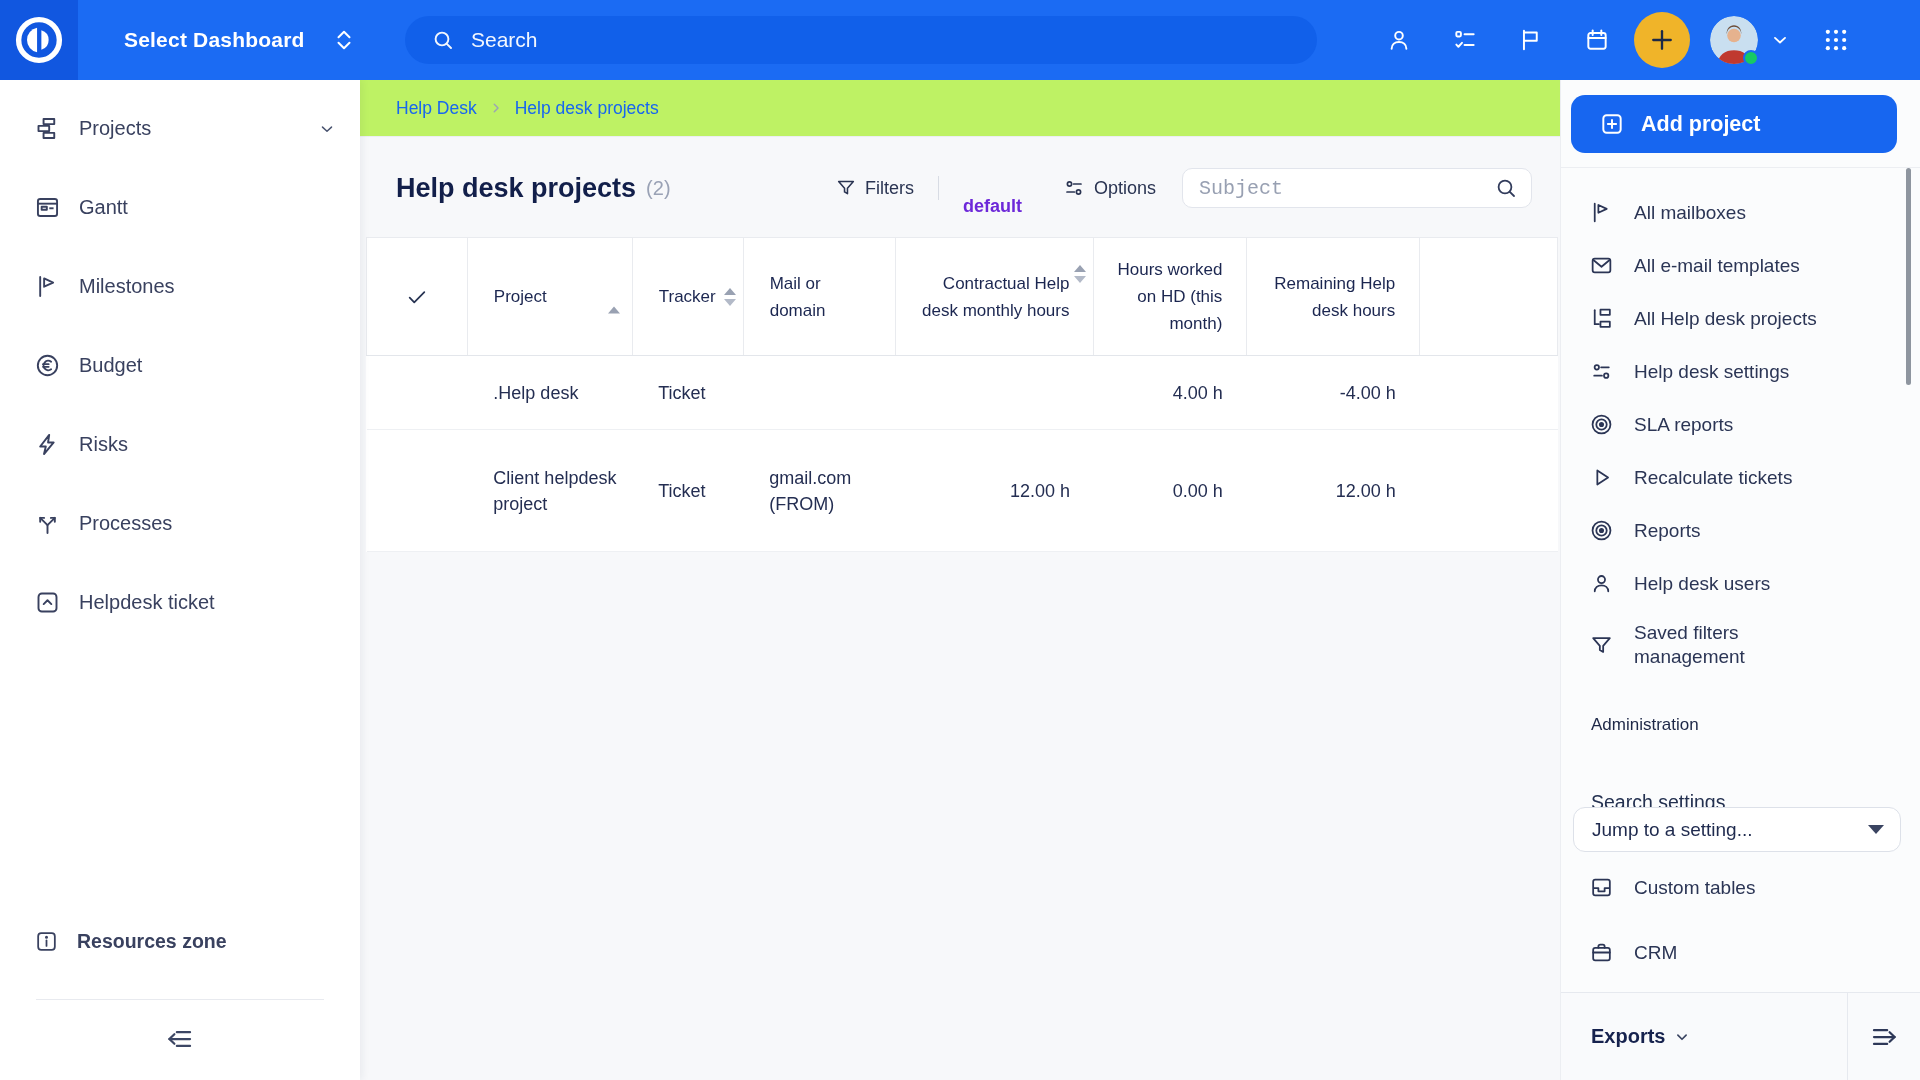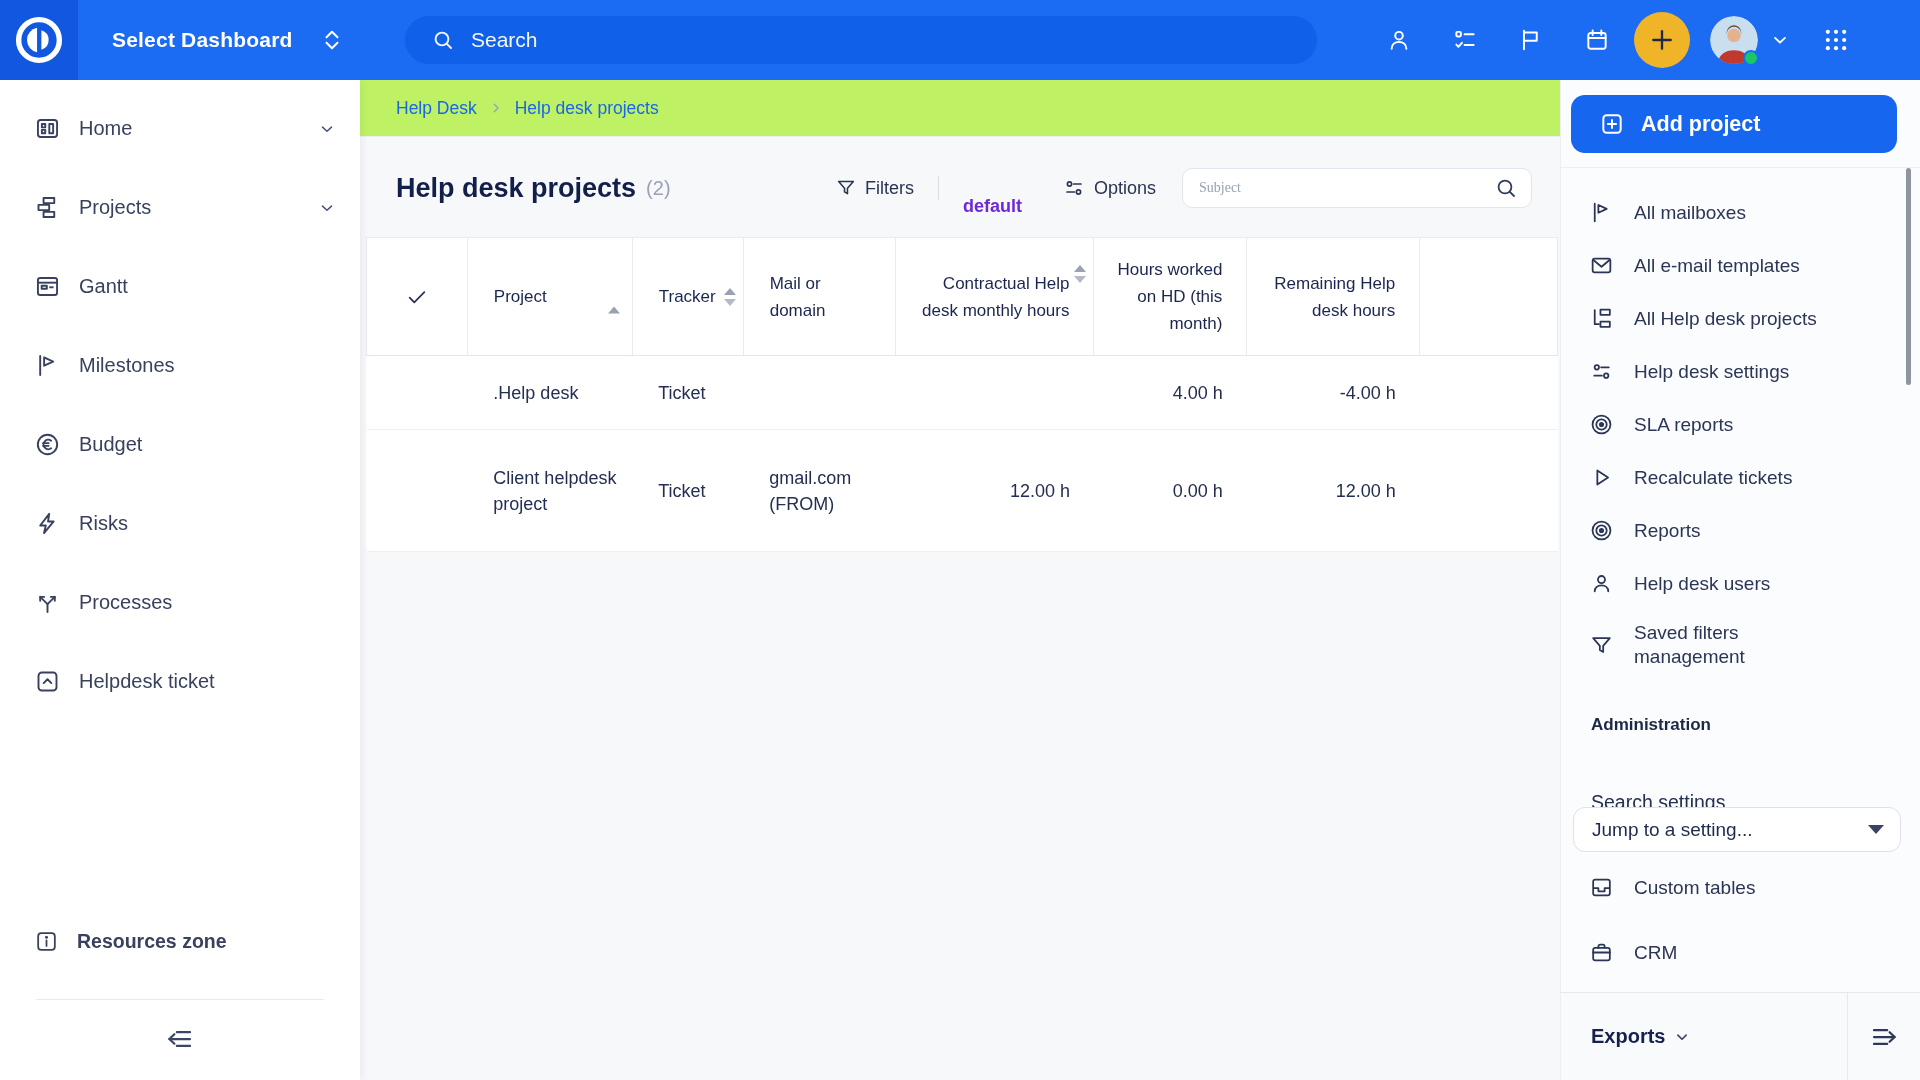--- a/index.html
+++ b/index.html
@@ -4,21 +4,21 @@
 <style>
   * { margin:0; padding:0; box-sizing:border-box; }
   html,body { width:1920px; height:1080px; }
   body { font-family:"Liberation Sans", sans-serif; background:#F7F8FA; overflow:hidden; }
   #app { position:relative; width:1920px; height:1080px; background:#F7F8FA; }
 
   
   .topbar { position:absolute; left:0; top:0; width:1920px; height:80px; background:#1B6BF3; display:flex; align-items:center; z-index:30; }
   .logo-tile { width:78px; height:80px; background:#1157E0; display:flex; align-items:center; justify-content:center; cursor:pointer; }
   .logo-tile svg { width:52px; height:52px; }
-  .dash-select { display:flex; align-items:center; gap:28px; margin-left:34px; color:#fff; cursor:pointer; }
+  .dash-select { display:flex; align-items:center; gap:28px; margin-left:46px; color:#fff; cursor:pointer; }
   .dash-select .lbl { font-size:21px; font-weight:600; letter-spacing:.2px; }
   .unfold { width:22px; height:26px; color:#fff; }
   .search-pill { position:absolute; left:405px; top:16px; width:912px; height:48px; background:#1160EA; border-radius:24px; display:flex; align-items:center; padding:0 14px 0 26px; }
   .search-pill .s-icon { width:24px; height:24px; color:#fff; opacity:.95; }
   .search-pill input { flex:1; margin-left:16px; background:transparent; border:none; outline:none; color:#fff; font-size:21px; font-family:inherit; }
   .search-pill input::placeholder { color:rgba(255,255,255,.95); }
   .tb-right { position:absolute; right:70px; top:0; height:80px; display:flex; align-items:center; }
   .tb-ic { width:26px; height:26px; color:#fff; cursor:pointer; margin-left:40px; }
   .tb-ic:first-child { margin-left:0; }
   .plus-btn { width:56px; height:56px; border-radius:50%; background:#F0B429; display:flex; align-items:center; justify-content:center; margin-left:24px; cursor:pointer; }
@@ -52,21 +52,21 @@
   .page-title { font-size:27px; font-weight:700; color:#121F4A; }
   .page-count { font-size:20px; color:#9AA2B5; margin-left:10px; font-weight:400; }
   .ctl { display:flex; align-items:center; margin-left:auto; }
   .ctl .f-ic { width:22px; height:22px; color:#2A3452; }
   .ctl .f-lbl { font-size:18px; font-weight:500; color:#2A3452; margin-left:8px; cursor:pointer; }
   .ctl .vdiv { width:1px; height:24px; background:#D8DCE4; margin:0 24px; }
   .ctl .f-default { font-size:18px; font-weight:600; color:#6d28d9; cursor:pointer;margin-top:36px; }
   .ctl .o-ic { width:24px; height:24px; color:#2A3452; margin-left:40px; }
   .ctl .o-lbl { font-size:18px; font-weight:500; color:#2A3452; margin-left:8px; cursor:pointer; }
   .subject-box { position:relative; margin-left:26px; width:350px; height:40px; }
-  .subject-box input { width:100%; height:100%; border:1px solid #E2E5EC; border-radius:10px; background:#fff; padding:0 46px 0 16px; font-size:14px; color:#2A3452; font-family:Liberation Serif, serif; outline:none; }
+  .subject-box input { width:100%; height:100%; border:1px solid #E2E5EC; border-radius:10px; background:#fff; padding:0 46px 0 16px; font-size:20px; color:#2A3452; font-family:Liberation Mono, monospace; outline:none; }
   .subject-box input::placeholder { color:#98A0B2; }
   .subject-box .s-icon { position:absolute; right:14px; top:8px; width:24px; height:24px; color:#313B5B; }
 
   
   .grid-table { position:absolute; left:6px; top:157px; width:1192px; border-collapse:collapse; background:#fff; }
   .grid-table th { border:1px solid #E9EBEF; border-bottom:1px solid #E3E6EB; height:118px; vertical-align:middle; font-size:17px; font-weight:500; color:#1B2650; position:relative; background:#fff; line-height:27px; }
   .grid-table td { height:74px; vertical-align:middle; font-size:18px; color:#242E52; border-bottom:1px solid #EEF0F3; background:#fff; line-height:26px; }
   .grid-table tr.row-tall td { height:122px; }
   .grid-table tr.data-row { cursor:pointer; }
   .th-l, .td-l { text-align:left; padding-left:26px; padding-right:14px; }
@@ -83,21 +83,21 @@
   .rpanel { position:absolute; left:1560px; top:80px; width:360px; height:1000px; background:#FBFCFD; border-left:1px solid #ECEEF2; z-index:10; }
   .add-btn { position:absolute; left:10px; top:15px; width:326px; height:58px; background:#1766F0; border:none; border-radius:14px; display:flex; align-items:center; padding-left:28px; cursor:pointer; }
   .add-btn .ic { width:26px; height:26px; color:#fff; }
   .add-btn .albl { color:#fff; font-size:21.5px; font-weight:700; margin-left:16px; }
   .r-divider { position:absolute; left:0; top:87px; width:100%; height:1px; background:#ECEEF2; }
   .r-menu { position:absolute; left:0; top:97px; width:100%; padding-top:9px; }
   .r-item { display:flex; align-items:center; height:53px; padding:0 20px 0 28px; cursor:pointer; color:#2B3555; }
   .r-item.two-line { height:70px; }
   .r-item .ic { width:25px; height:25px; flex:0 0 25px; }
   .r-item .r-lbl { margin-left:20px; font-size:19px; font-weight:500; color:#2B3555; line-height:24px; }
-  .admin-heading { position:absolute; left:30px; top:632px; font-size:17px; font-weight:700; color:#1D2747; line-height:26px; }
+  .admin-heading { position:absolute; left:30px; top:632px; font-size:17px; font-weight:400; color:#1D2747; line-height:26px; }
   .ss-label { position:absolute; left:30px; top:709px; font-size:19.5px; font-weight:500; color:#233050; line-height:26px; }
   .jump-select { position:absolute; left:12px; top:727px; width:328px; height:45px; background:#fff; border:1px solid #DDE1E9; border-radius:12px; display:flex; align-items:center; padding:0 16px 0 18px; cursor:pointer; }
   .jump-select .j-lbl { font-size:19px; color:#1F2A4E; }
   .jump-select .caret { margin-left:auto; width:0; height:0; border-left:8px solid transparent; border-right:8px solid transparent; border-top:9px solid #3A4461; }
   .r-admin-item-1 { position:absolute; left:0; top:781px; width:100%; }
   .r-admin-item-2 { position:absolute; left:0; top:846px; width:100%; }
   .r-bottom { position:absolute; left:0; top:912px; width:100%; height:88px; border-top:1px solid #E6E9EF; background:#F9FAFC; display:flex; align-items:center; }
   .exports { display:flex; align-items:center; margin-left:30px; cursor:pointer; }
   .exports .e-lbl { font-size:20px; font-weight:700; color:#16224E; }
   .exports .e-chev { width:18px; height:18px; color:#3A4461; margin-left:8px; }
@@ -202,36 +202,20 @@
             <circle cx="5" cy="19" r="1.8"></circle>
             <circle cx="12" cy="19" r="1.8"></circle>
             <circle cx="19" cy="19" r="1.8"></circle>
           </svg>
         </span>
     </div>
   </header>
 
   <nav class="sidebar">
     <div class="nav-list">
-      <div class="nav-item">
-        <span class="ic">
-            <svg viewBox="0 0 24 24" fill="none" stroke="currentColor" stroke-width="1.7" stroke-linejoin="round">
-              <rect x="3.5" y="4.5" width="17" height="15" rx="2.4"></rect>
-              <rect x="7" y="8" width="3" height="3"></rect>
-              <rect x="7" y="13.2" width="3" height="3"></rect>
-              <rect x="13.6" y="8" width="3.4" height="8.2"></rect>
-            </svg>
-          </span>
-        <span class="nav-lbl">Home</span>
-        <span class="chev">
-            <svg viewBox="0 0 24 24" fill="none" stroke="currentColor" stroke-width="2" stroke-linecap="round" stroke-linejoin="round">
-              <polyline points="6,9.5 12,15 18,9.5"></polyline>
-            </svg>
-          </span>
-      </div>
       <div class="nav-item">
         <span class="ic">
             <svg viewBox="0 0 24 24" fill="none" stroke="currentColor" stroke-width="1.7" stroke-linejoin="round">
               <rect x="8.5" y="3.5" width="9.5" height="4.6"></rect>
               <rect x="4" y="9.7" width="9.5" height="4.6"></rect>
               <rect x="8.5" y="15.9" width="9.5" height="4.6"></rect>
             </svg>
           </span>
         <span class="nav-lbl">Projects</span>
         <span class="chev">

